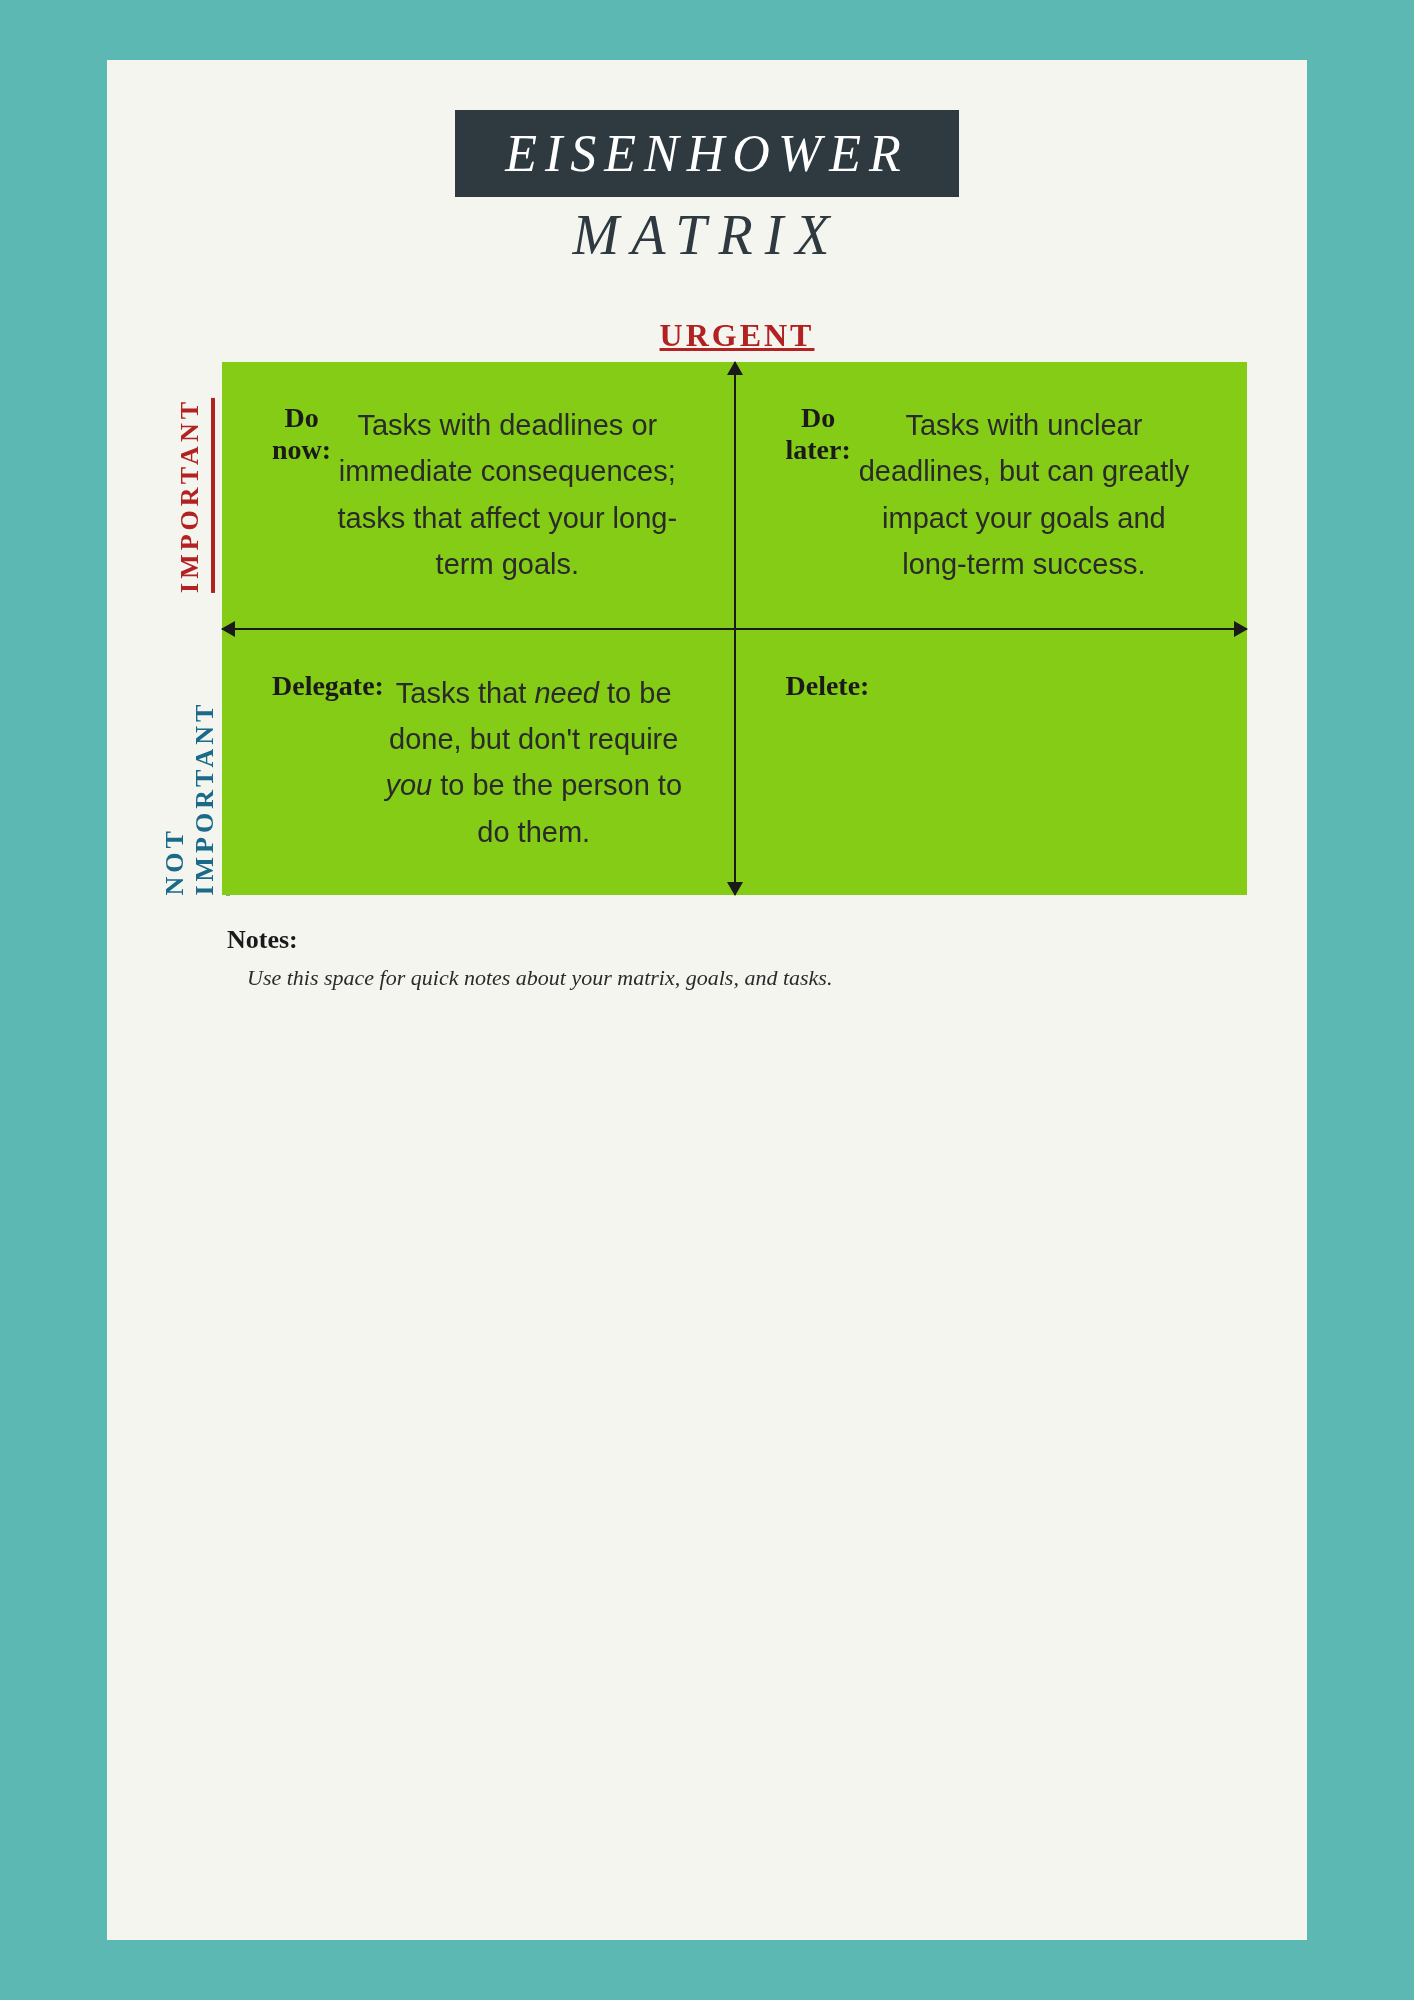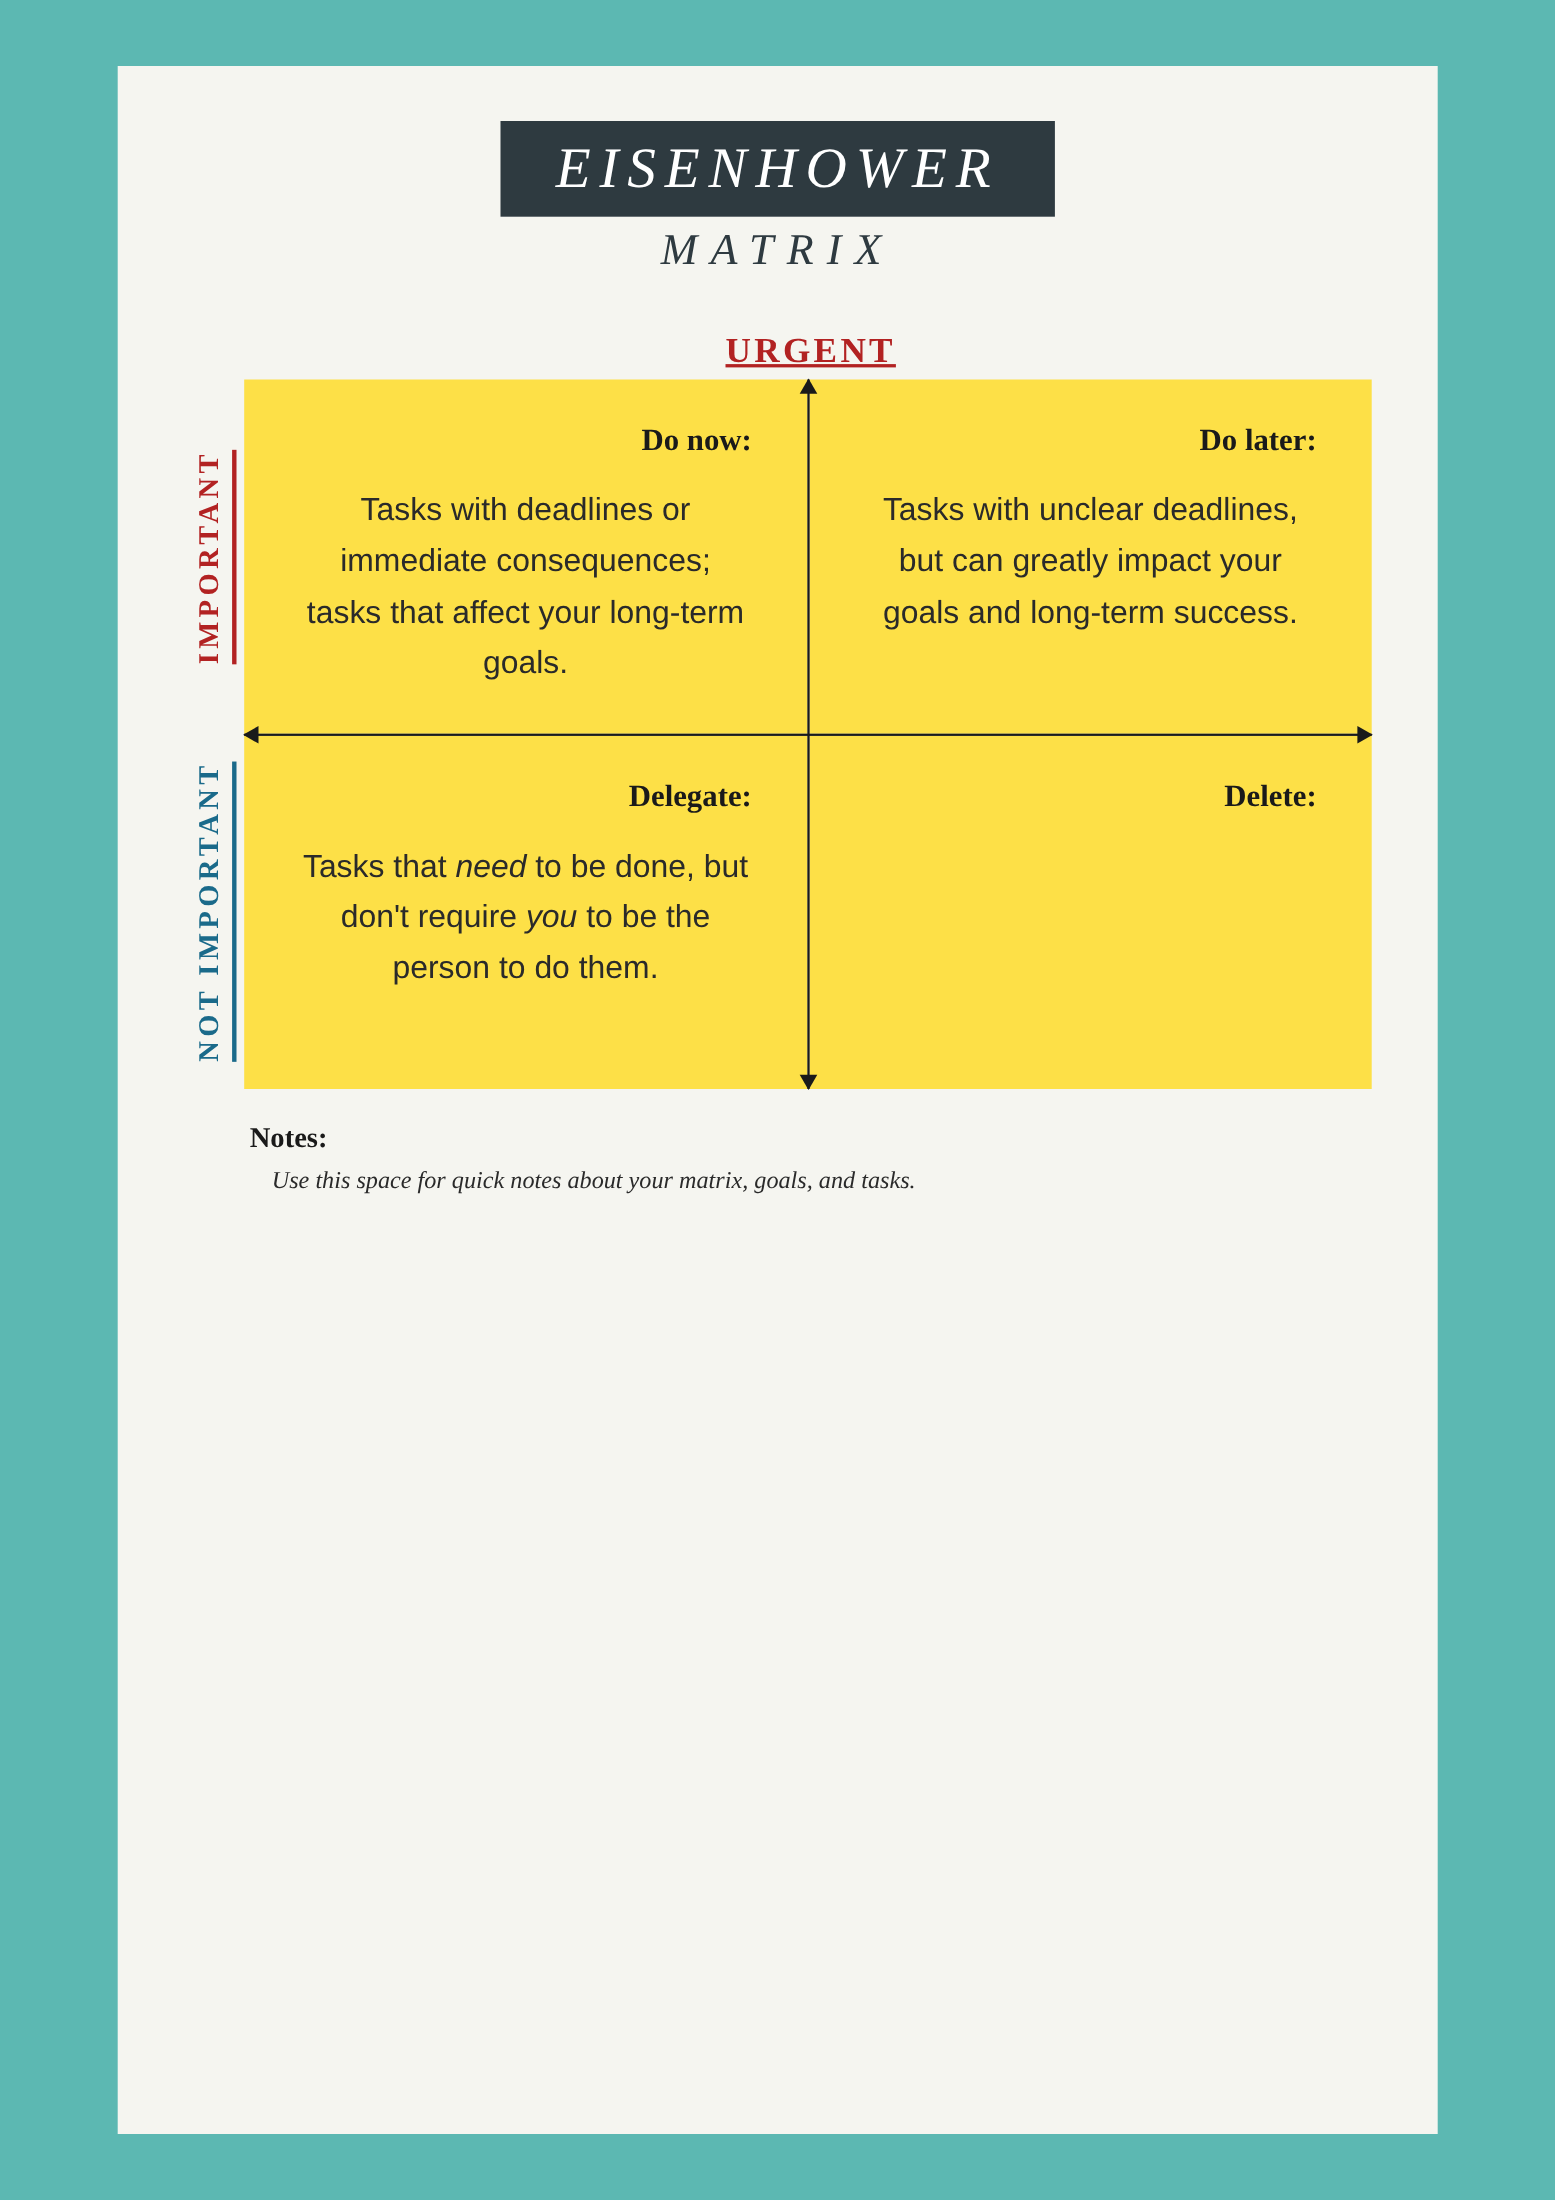--- a/index.html
+++ b/index.html
@@ -44,21 +44,21 @@
       color: #ffffff;
       font-size: 52px;
       font-style: italic;
       font-weight: 400;
       letter-spacing: 8px;
       font-family: Georgia, serif;
     }
 
     .title-bottom-text {
       color: #2e3a40;
-      font-size: 40px;
+      font-size: 56px;
       font-style: italic;
       font-weight: 400;
       letter-spacing: 12px;
       font-family: Georgia, serif;
     }
 
     
     .column-headers {
       display: flex;
       width: 100%;
@@ -146,25 +146,25 @@
     .matrix-grid {
       flex: 1;
       display: grid;
       grid-template-columns: 1fr 1fr;
       grid-template-rows: 1fr 1fr;
       position: relative;
       border: none;
     }
 
     .quadrant {
-      background-color: #fde047;
+      background-color: #84cc16;
       padding: 40px 50px;
       display: flex;
-      flex-direction: column;
-      align-items: flex-end;
+      flex-direction: row;
+      align-items: flex-start;
       text-align: center;
       position: relative;
     }
 
     .quadrant-title {
       font-size: 28px;
       font-weight: 800;
       color: #1a1a1a;
       margin-bottom: 24px;
       font-family: Georgia, serif;

